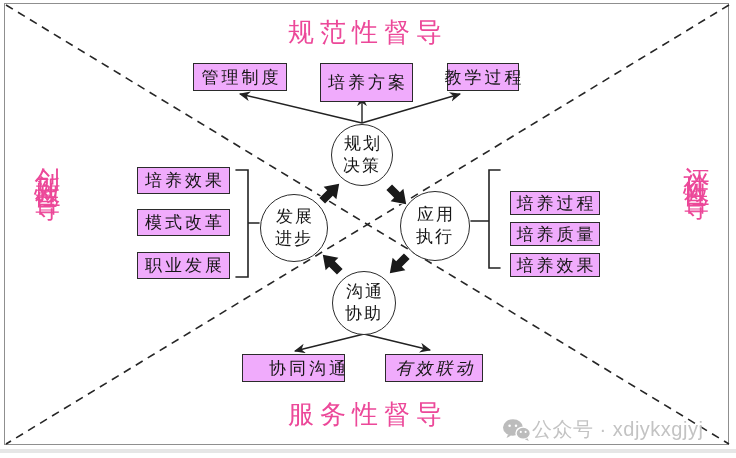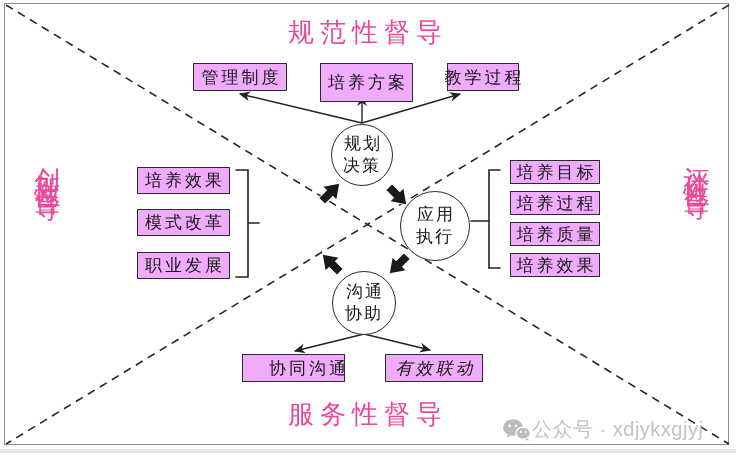--- a/index.html
+++ b/index.html
@@ -140,34 +140,35 @@
     </g>
   </svg>
 
   <div class="title h" style="top:15px;">规范性督导</div>
   <div class="title h" style="top:397px;">服务性督导</div>
   <div class="title v" style="left:30px;top:147px;">创新性督导</div>
   <div class="title v" style="left:679px;top:146px;">评价性督导</div>
 
   <div class="circle c-plan">规划
 决策</div>
+  <div class="circle c-develop">发展
+进步</div>
   <div class="circle c-apply">应用
 执行</div>
   <div class="circle c-comm">沟通
 协助</div>
 
   <div class="box b-top1">管理制度</div>
   <div class="box b-top2">培养方案</div>
   <div class="box b-top3">教学过程</div>
 
   <div class="box b-left1">培养效果</div>
   <div class="box b-left2">模式改革</div>
   <div class="box b-left3">职业发展</div>
 
-  <div class="box b-right1">培养目标</div>
   <div class="box b-right2">培养过程</div>
   <div class="box b-right3">培养质量</div>
   <div class="box b-right4">培养效果</div>
 
   <div class="box b-bot1">协同沟通</div>
   <div class="box b-bot2">有效联动</div>
 
   <div class="watermark">
     <svg width="30" height="24" viewBox="0 0 30 24">
       <ellipse cx="11" cy="9.5" rx="10" ry="8.3" fill="#bcbcbc"></ellipse>

